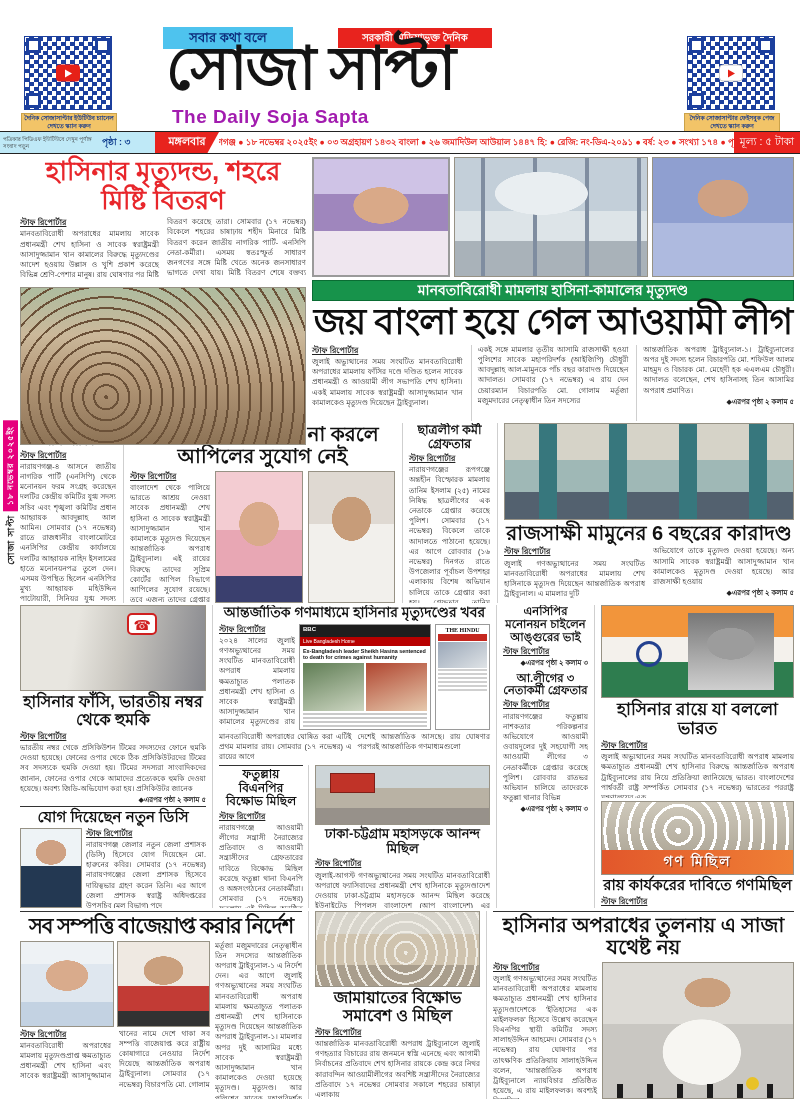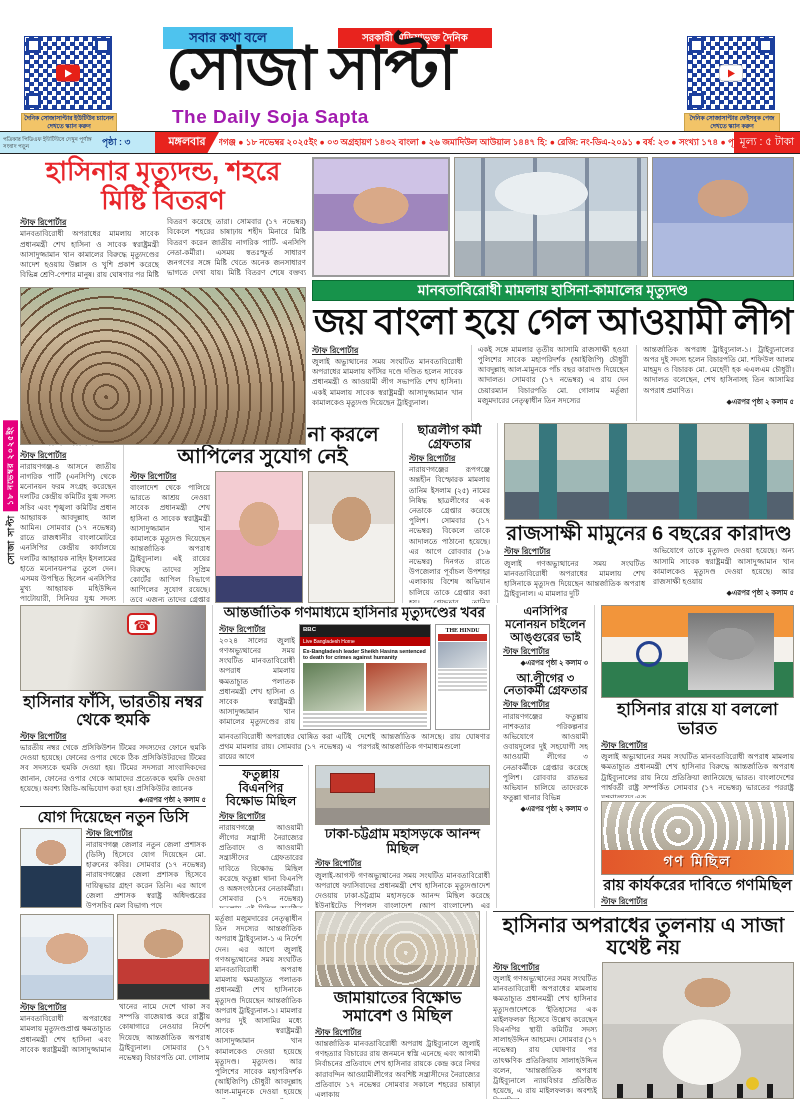--- a/index.html
+++ b/index.html
@@ -354,20 +354,21 @@
         <div class="hc" style="font-size:15px;margin-top:2px">রায় কার্যকরের দাবিতে গণমিছিল</div>
         <div class="body" style="margin-top:2px;flex:1;overflow:hidden">
           <span class="byline">স্টাফ রিপোর্টার</span>
 
         </div>
       </div>
     </div>
 
     <div class="band" style="gap:6px;height:188px;margin-top:3px">
       <div style="width:282px;display:flex;flex-direction:column">
+        <div class="hc rule-t" style="font-size:21px;white-space:nowrap;letter-spacing:-1px">সব সম্পত্তি বাজেয়াপ্ত করার নির্দেশ</div>
         <div style="display:flex;gap:5px;flex:1;margin-top:3px;overflow:hidden">
           <div style="width:190px;display:flex;flex-direction:column">
             <div style="display:flex;gap:3px;height:86px">
               <div class="ph ph-h2" style="flex:1"></div>
               <div class="ph ph-k2" style="flex:1"></div>
             </div>
             <div class="twocol body" style="margin-top:2px;flex:1;overflow:hidden">
               <span class="byline">স্টাফ রিপোর্টার</span>
               <span>মানবতাবিরোধী অপরাধের মামলায় মৃত্যুদণ্ডপ্রাপ্ত ক্ষমতাচ্যুত প্রধানমন্ত্রী শেখ হাসিনা এবং সাবেক স্বরাষ্ট্রমন্ত্রী আসাদুজ্জামান খানের নামে দেশে থাকা সব সম্পত্তি বাজেয়াপ্ত করে রাষ্ট্রীয় কোষাগারে নেওয়ার নির্দেশ দিয়েছে আন্তর্জাতিক অপরাধ ট্রাইব্যুনাল। সোমবার (১৭ নভেম্বর) বিচারপতি মো. গোলাম</span>
             </div>

